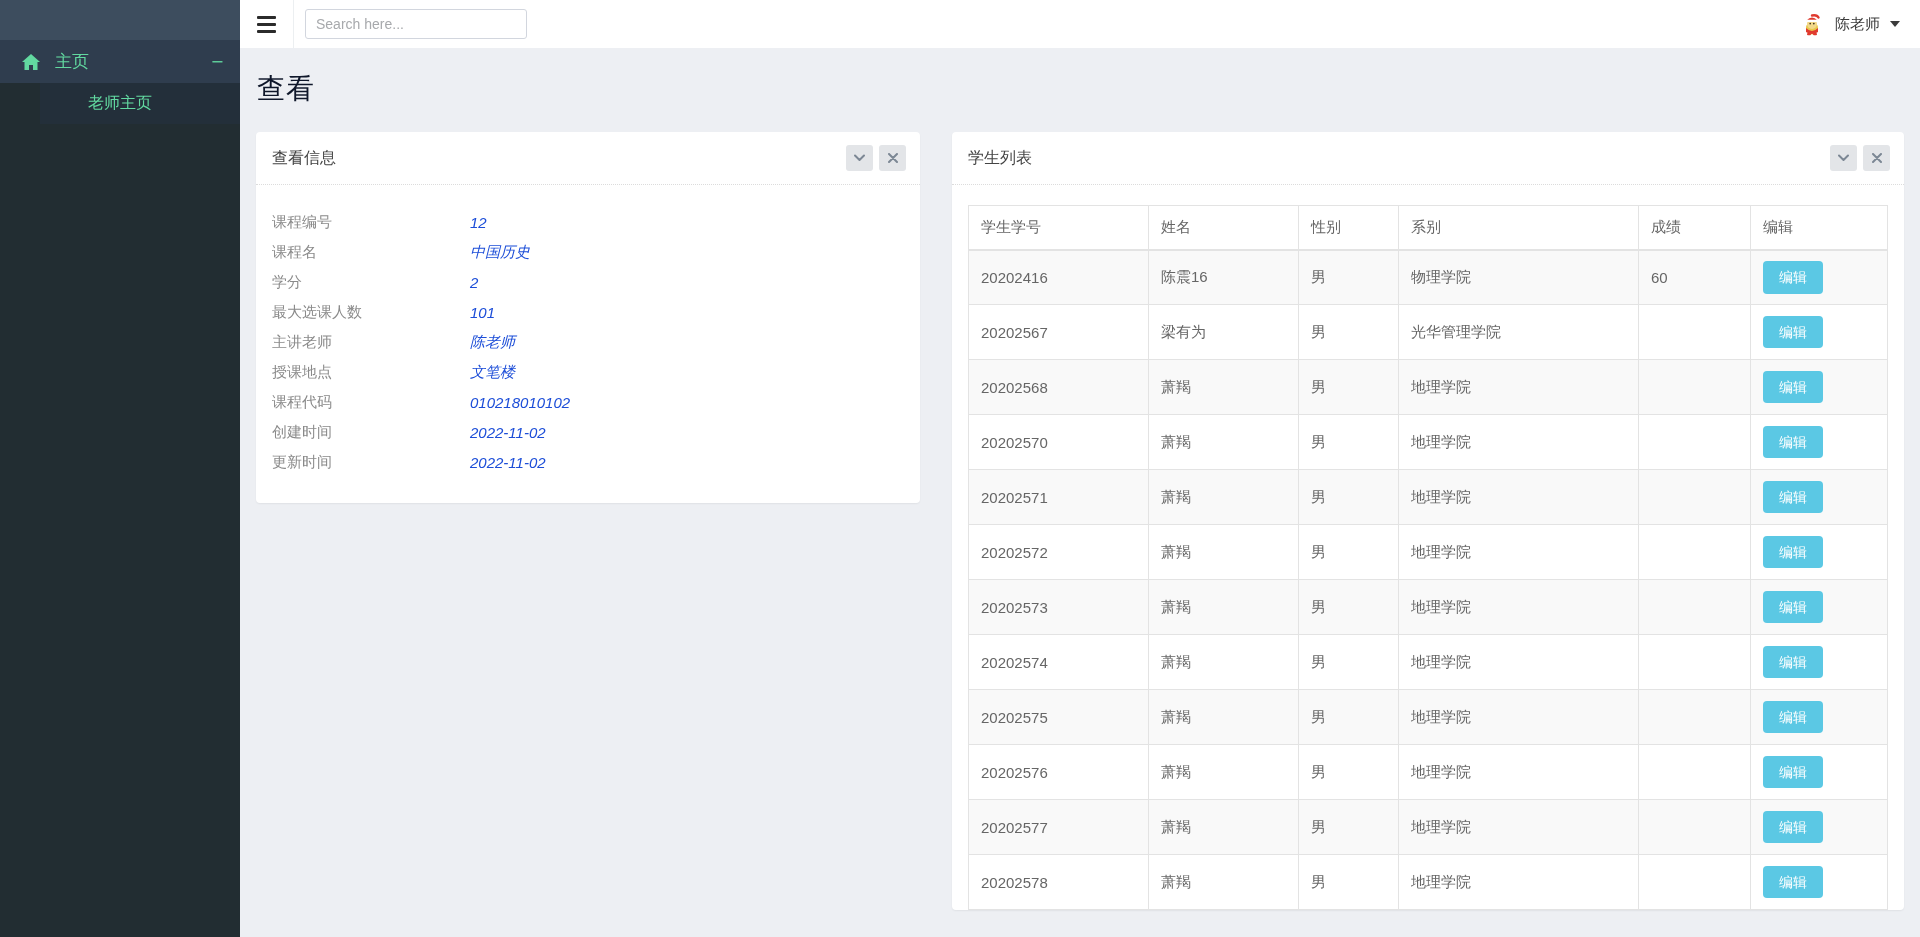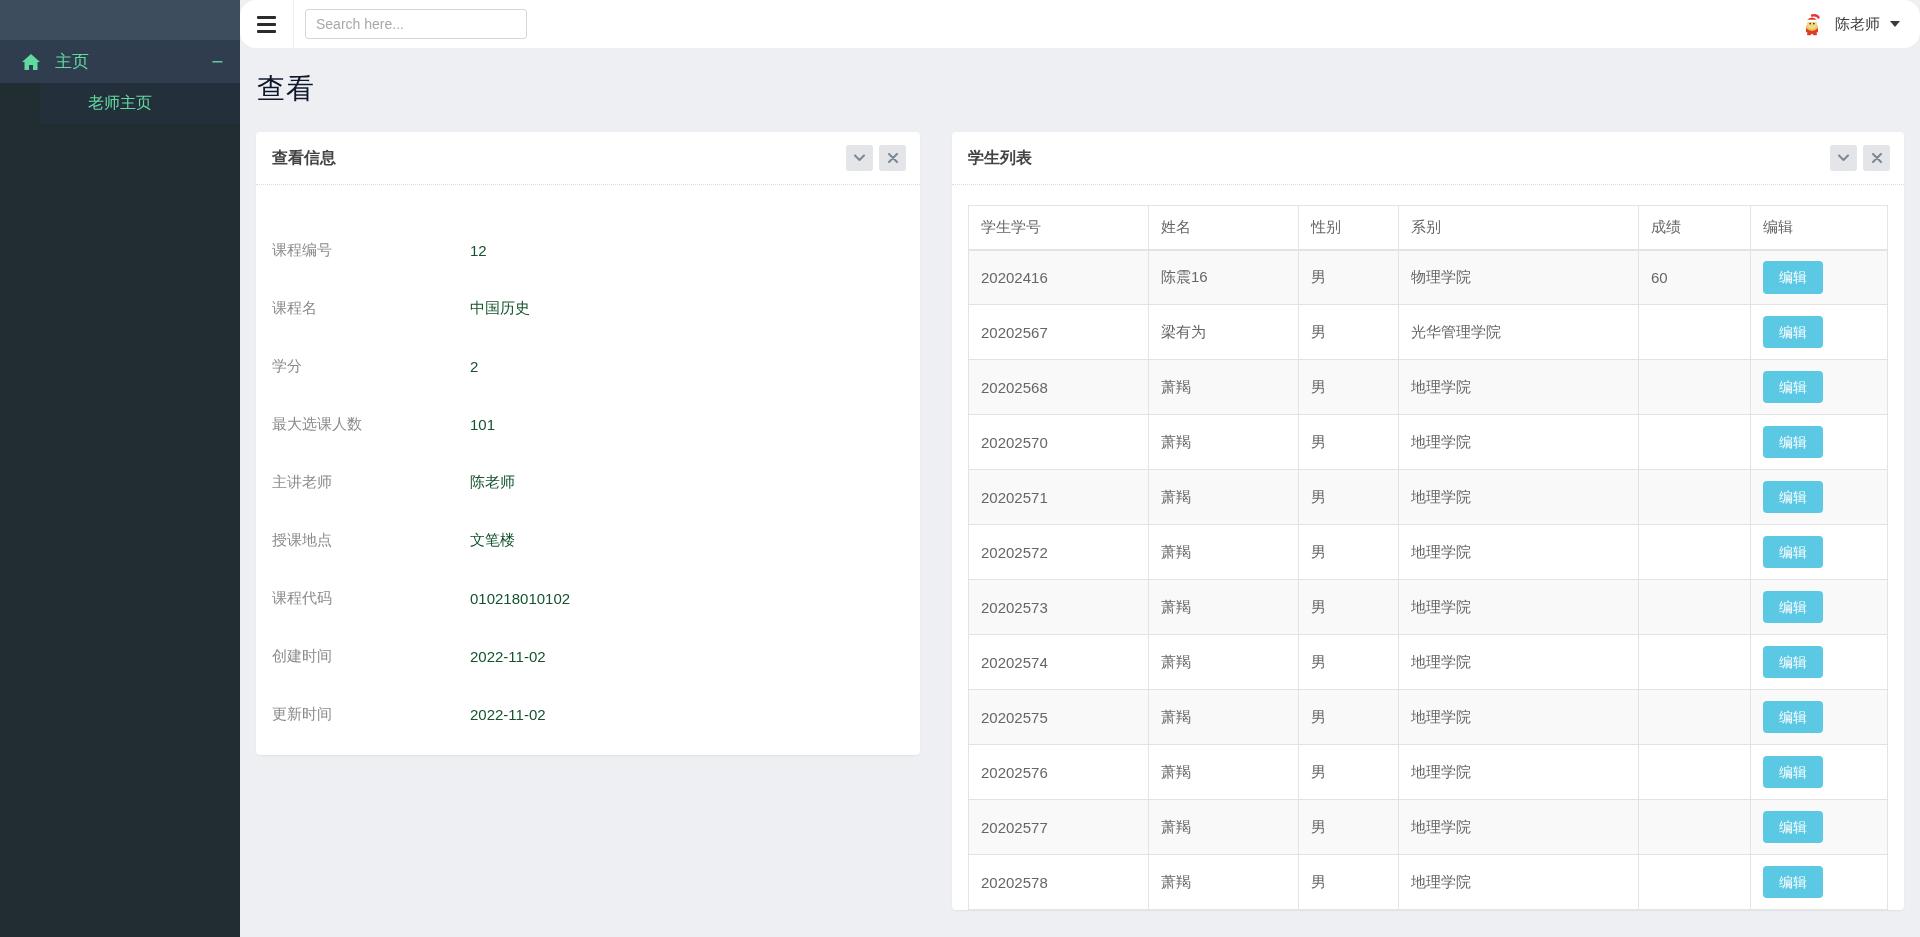--- a/index.html
+++ b/index.html
@@ -50,21 +50,21 @@
     font-size: 16px;
     cursor: pointer;
     margin-left: 40px;
   }
 
   
   .header {
     position: absolute; left: 240px; top: 0;
     width: 1680px; height: 48px;
     background: #ffffff;
-    display: flex; align-items: center; border-radius: 16px;
+    display: flex; align-items: center;
   }
   .hamburger {
     width: 54px; height: 48px;
     display: flex; flex-direction: column; align-items: center; justify-content: center;
     cursor: pointer;
     border-right: 1px solid #eceff1;
   }
   .hamburger span {
     display: block; width: 19px; height: 3px;
     background: #2b2b2b; margin: 2px 0; border-radius: 1px;
@@ -127,47 +127,47 @@
   .panel-left { width: 670px; }
   .panel-right { flex: 1; }
 
   .panel-head {
     height: 53px;
     display: flex; align-items: center;
     padding: 0 14px 0 16px;
     border-bottom: 1px dotted #dcdcdc;
   }
   .panel-title {
-    font-size: 16px; color: #444; font-weight: bold;
+    font-size: 16px; color: #444; font-weight: normal;
   }
   .panel-tools { margin-left: auto; display: flex; gap: 6px; }
   .tool-btn {
     width: 27px; height: 26px;
     background: #e3e5e8;
     border: none; border-radius: 3px;
     color: #7c8794;
     font-size: 13px;
     display: flex; align-items: center; justify-content: center;
     cursor: pointer;
     font-family: "DejaVu Sans", sans-serif;
     font-weight: bold;
   }
 
   
   .detail-body { padding: 22px 0 26px 0; }
   .detail-row {
     display: flex; align-items: center;
-    height: 30px; padding: 0 16px; margin-top: 28px;
+    height: 30px; padding: 0 16px;
   }
   .detail-label {
     width: 198px; flex: none;
     font-size: 15px; color: #8a8a8a;
   }
   .detail-value {
-    font-size: 15px; color: #14532d;
+    font-size: 15px; color: #1d4ed8; font-style: italic;
   }
 
   
   .table-body { padding: 20px 16px 0 16px; }
   table.student-table {
     width: 100%;
     border-collapse: collapse;
     table-layout: fixed;
   }
   table.student-table th,

